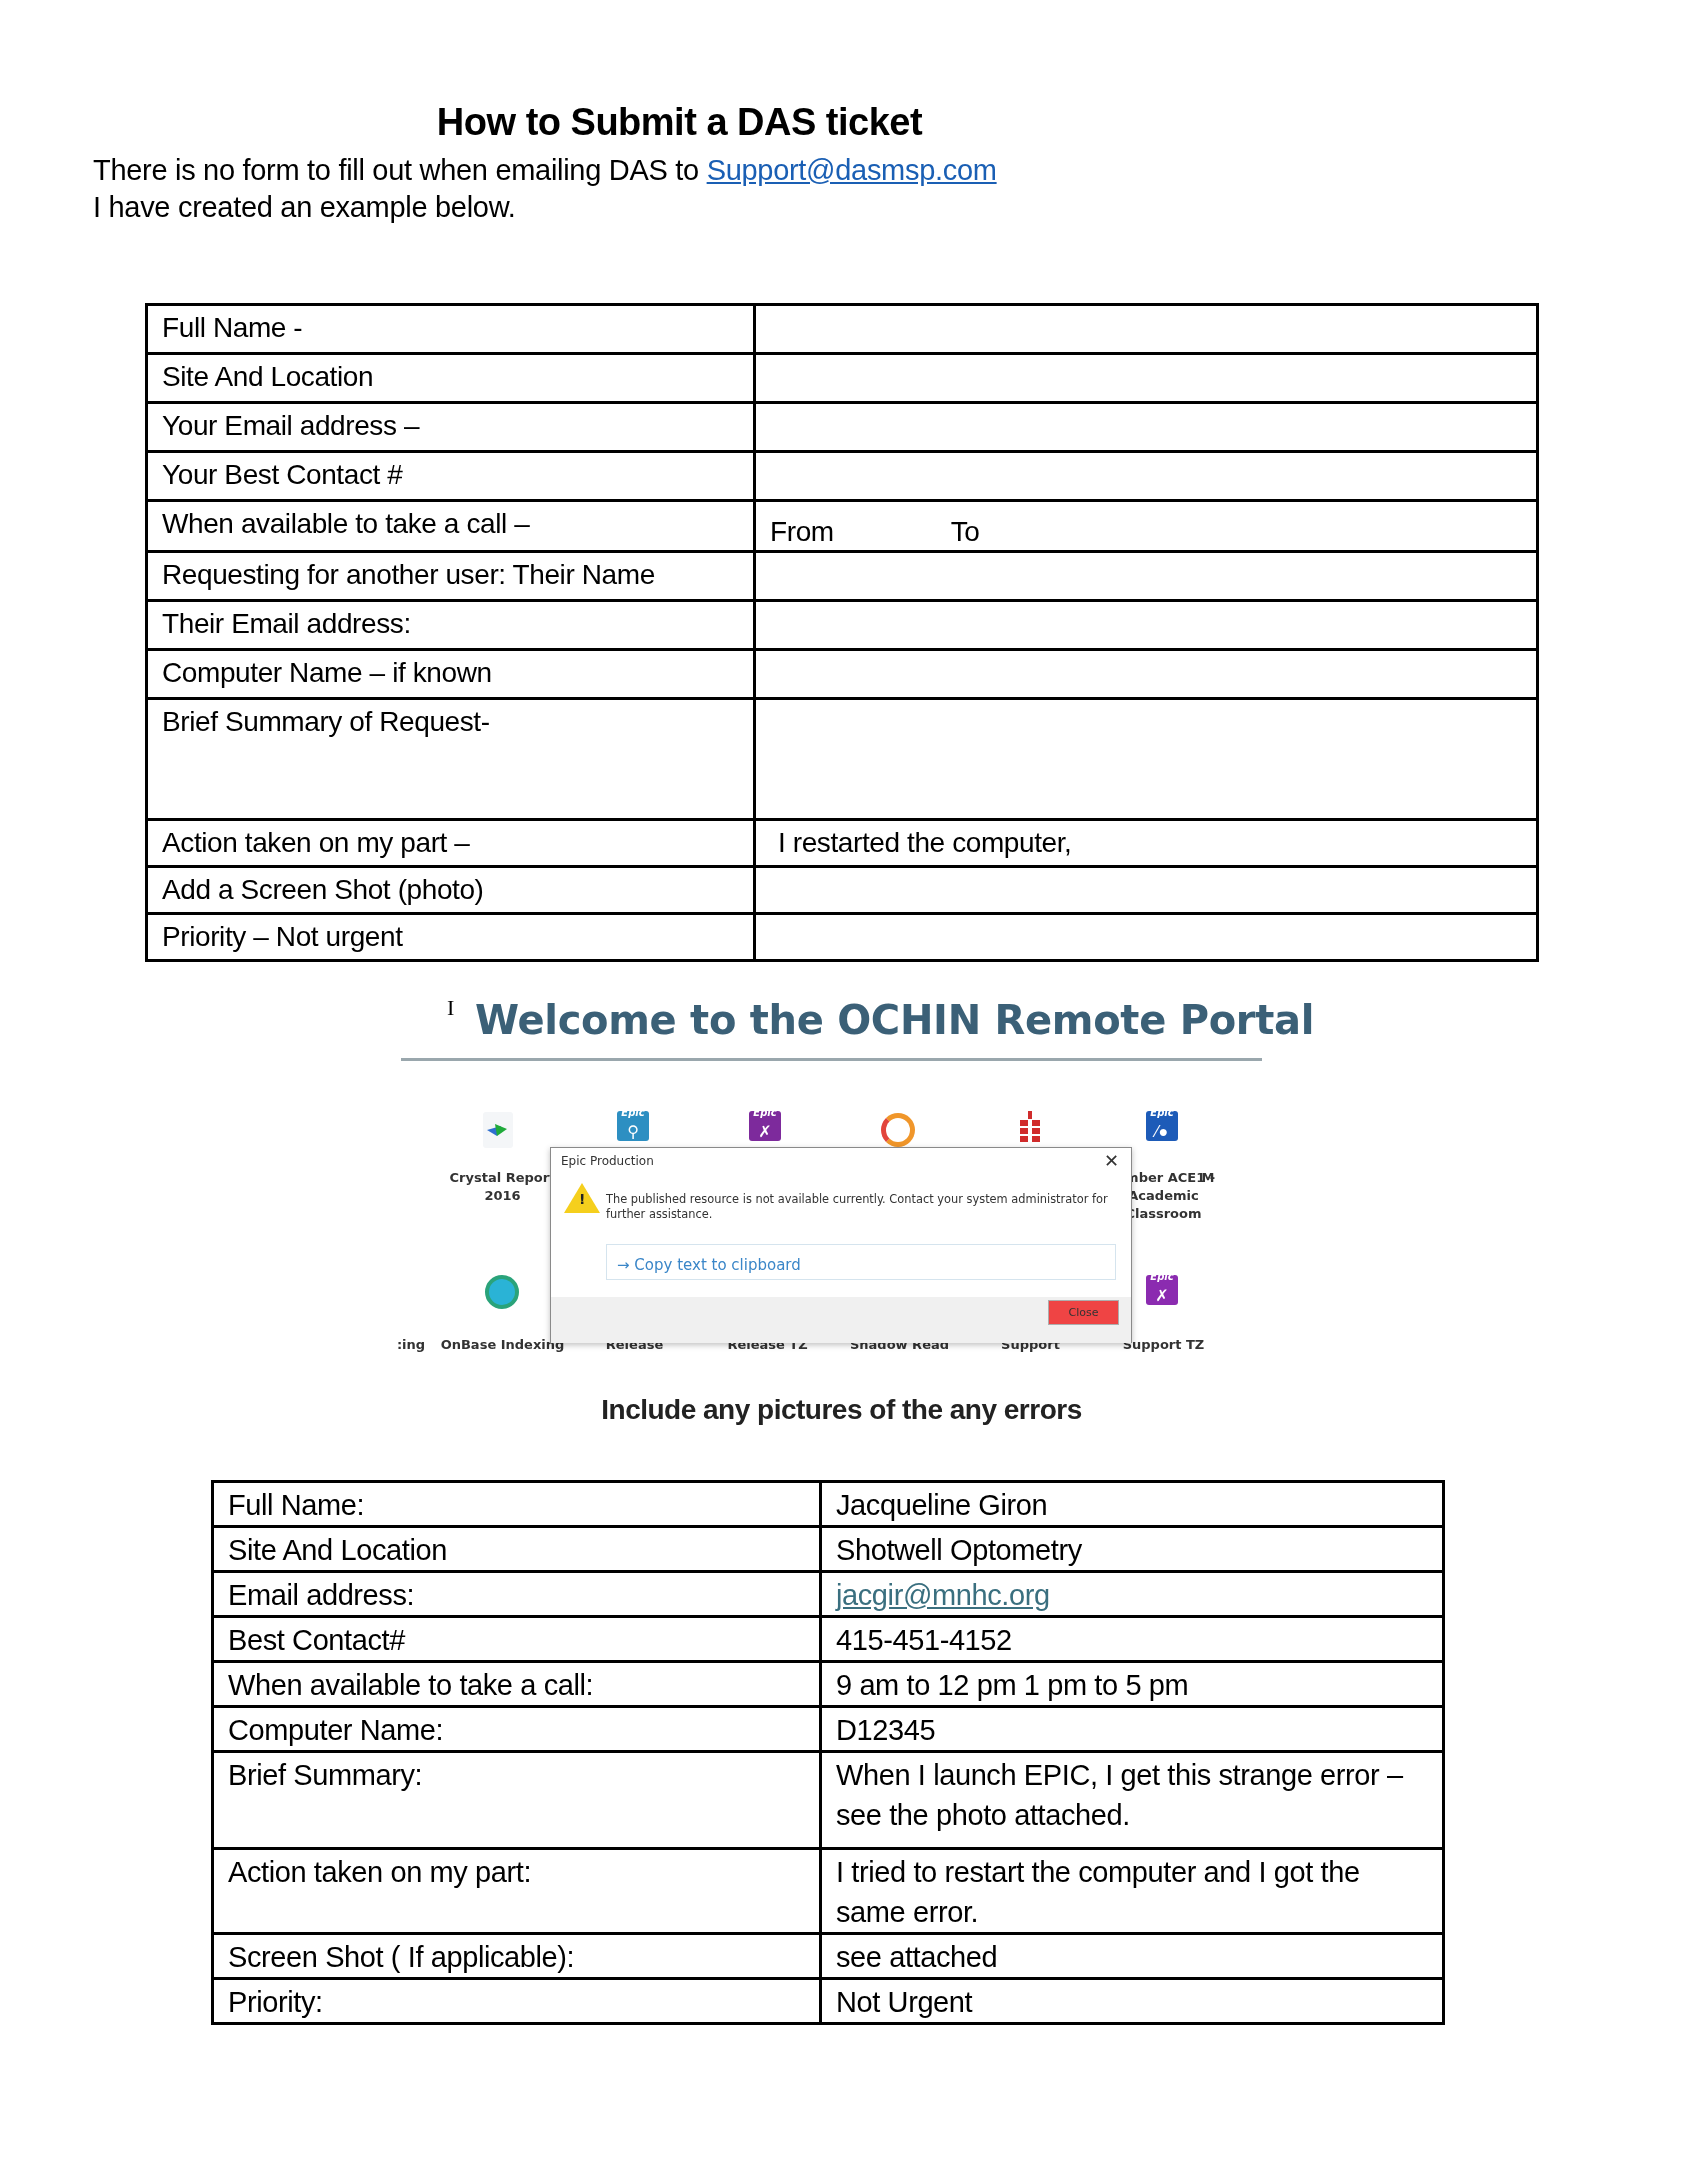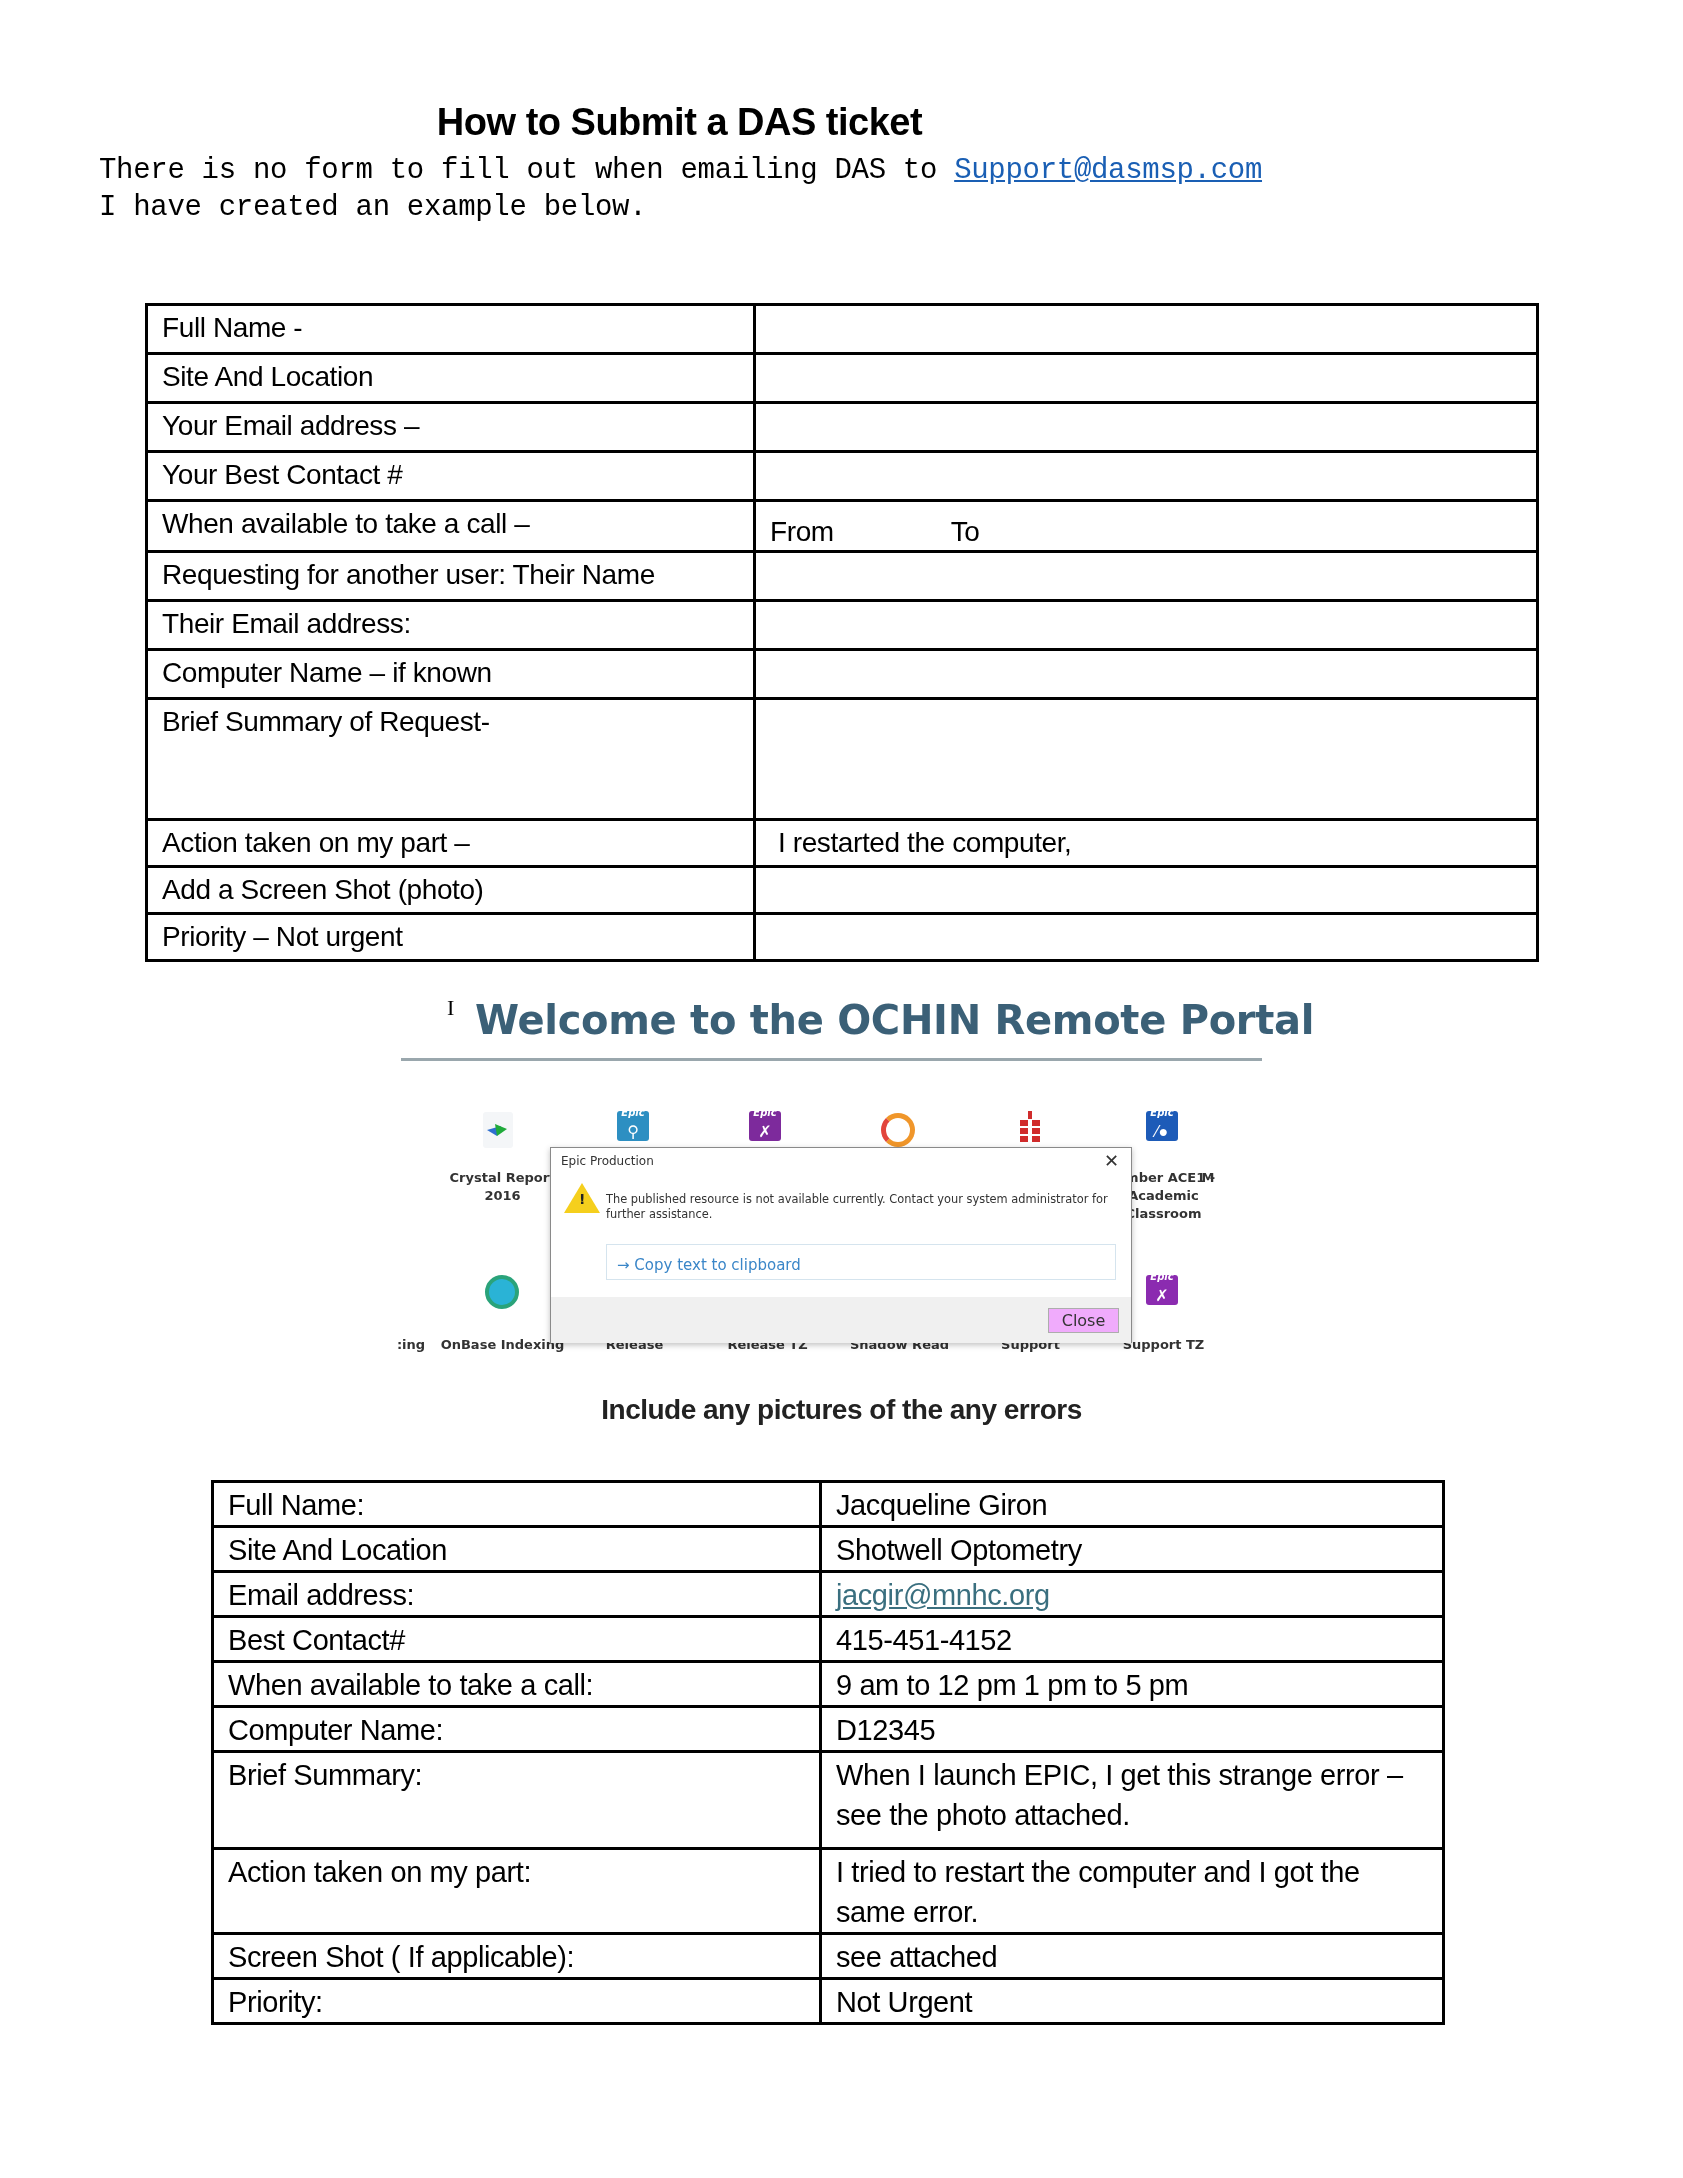--- a/index.html
+++ b/index.html
@@ -1,21 +1,21 @@
 <!DOCTYPE html>
 <html><head>
   <meta charset="utf-8">
   <style>
     * { box-sizing: border-box; margin: 0; padding: 0; }
     html, body { width: 1683px; height: 2178px; background: #ffffff; }
     body { position: relative; font-family: "Liberation Sans", sans-serif; color: #000; overflow: hidden; }
 
     .title { position: absolute; left: 0; width: 1359px; top: 101px; text-align: center;
       font-family: "Liberation Sans", sans-serif; font-weight: bold; font-size: 38px; letter-spacing: -0.5px; }
-    .intro { position: absolute; left: 99px; font-family: Liberation Mono, monospace; font-size: 29px; letter-spacing: -0.3px; text-align: center; }
+    .intro { position: absolute; left: 93px; font-family: Liberation Sans, sans-serif; font-size: 29px; letter-spacing: -0.3px; text-align: center; }
     .intro1 { top: 154px; }
     .intro2 { top: 191px; }
     .link { color: #1a5fb4; text-decoration: underline; }
 
     table.form { position: absolute; border-collapse: collapse; }
     table.form td { border: 3px solid #000; font-size: 28px; vertical-align: top; padding: 4px 14px 0 14px;
       font-family: "Liberation Sans", sans-serif; letter-spacing: -0.4px; line-height: 36px; }
     #t1 { left: 145px; top: 303px; width: 1394px; }
     #t1 td.lbl { width: 608px; }
     #t1 tr { height: 49px; }
@@ -50,22 +50,22 @@
       border: 1px solid #8a8a8a; box-shadow: 0 2px 6px rgba(0,0,0,0.25); font-family: "DejaVu Sans", sans-serif; }
     .dlg-title { position: absolute; left: 10px; top: 6px; font-size: 12px; color: #333; }
     .dlg-close { position: absolute; right: 12px; top: 2px; font-size: 18px; color: #333; }
     .dlg-warn { position: absolute; left: 13px; top: 35px; width: 0; height: 0;
       border-left: 18px solid transparent; border-right: 18px solid transparent; border-bottom: 30px solid #f5cf1d; }
     .dlg-warn-mark { position: absolute; left: 28px; top: 43px; font-size: 14px; font-weight: bold; color: #222; }
     .dlg-msg { position: absolute; left: 55px; top: 44px; width: 515px; font-size: 11.4px; color: #333; line-height: 15px; }
     .dlg-copy { position: absolute; left: 55px; top: 96px; width: 510px; height: 36px; border: 1px solid #d5e4ee; background: #fff; }
     .dlg-copy-txt { position: absolute; left: 10px; top: 11px; font-size: 15px; color: #3a86c8; }
     .dlg-footer { position: absolute; left: 0; top: 149px; width: 100%; height: 46px; background: #f0f0f0; }
-    .dlg-btn { position: absolute; right: 12px; top: 11px; width: 71px; height: 25px; border: 1px solid #adadad;
-      background: #f0abfc; font-size: 16px; color: #333; text-align: center; line-height: 23px; }
+    .dlg-btn { position: absolute; right: 12px; top: 3px; width: 71px; height: 25px; border: 1px solid #adadad;
+      background: #ef4444; font-size: 11px; color: #333; text-align: center; line-height: 23px; }
 
     .caption { position: absolute; left: 0; width: 1683px; top: 1394px; text-align: center; font-weight: bold;
       font-size: 28px; font-family: "Liberation Sans", sans-serif; letter-spacing: -0.5px; color: #222; }
   </style>
 </head>
 <body>
 
 <div class="title">How to Submit a DAS ticket</div>
 <div class="intro intro1">
   <span>There is no form to fill out when emailing DAS to </span><span class="link">Support@dasmsp.com</span>

